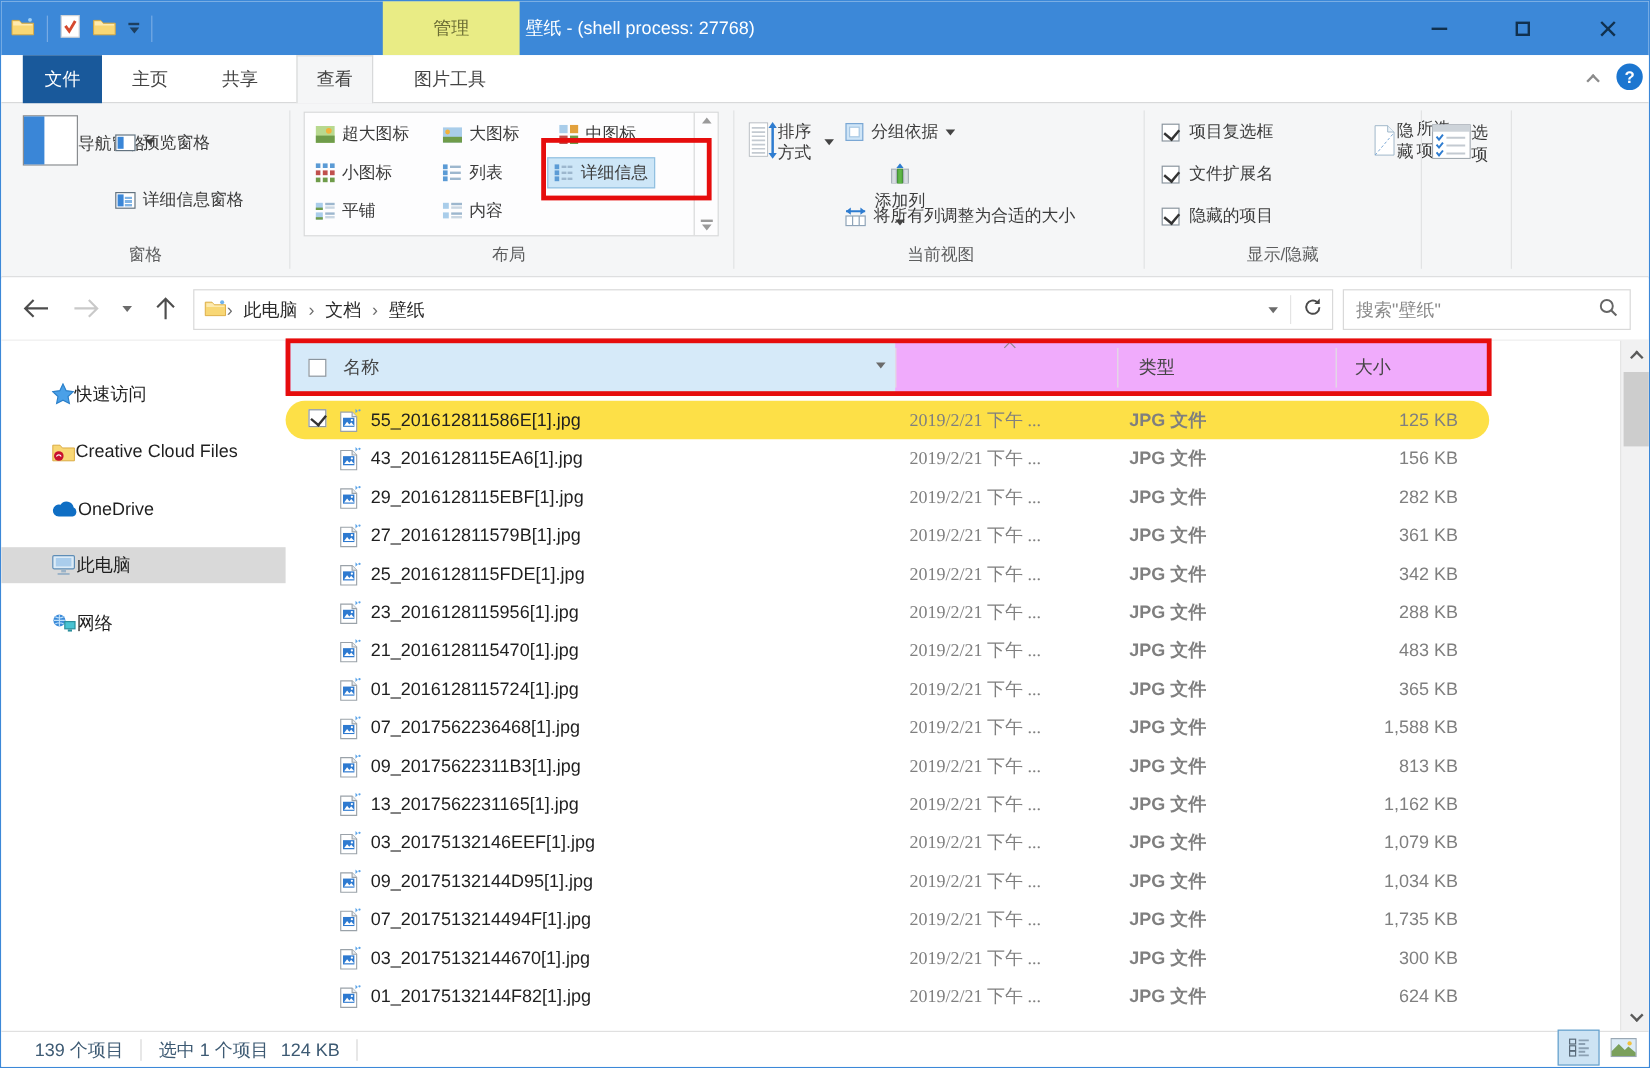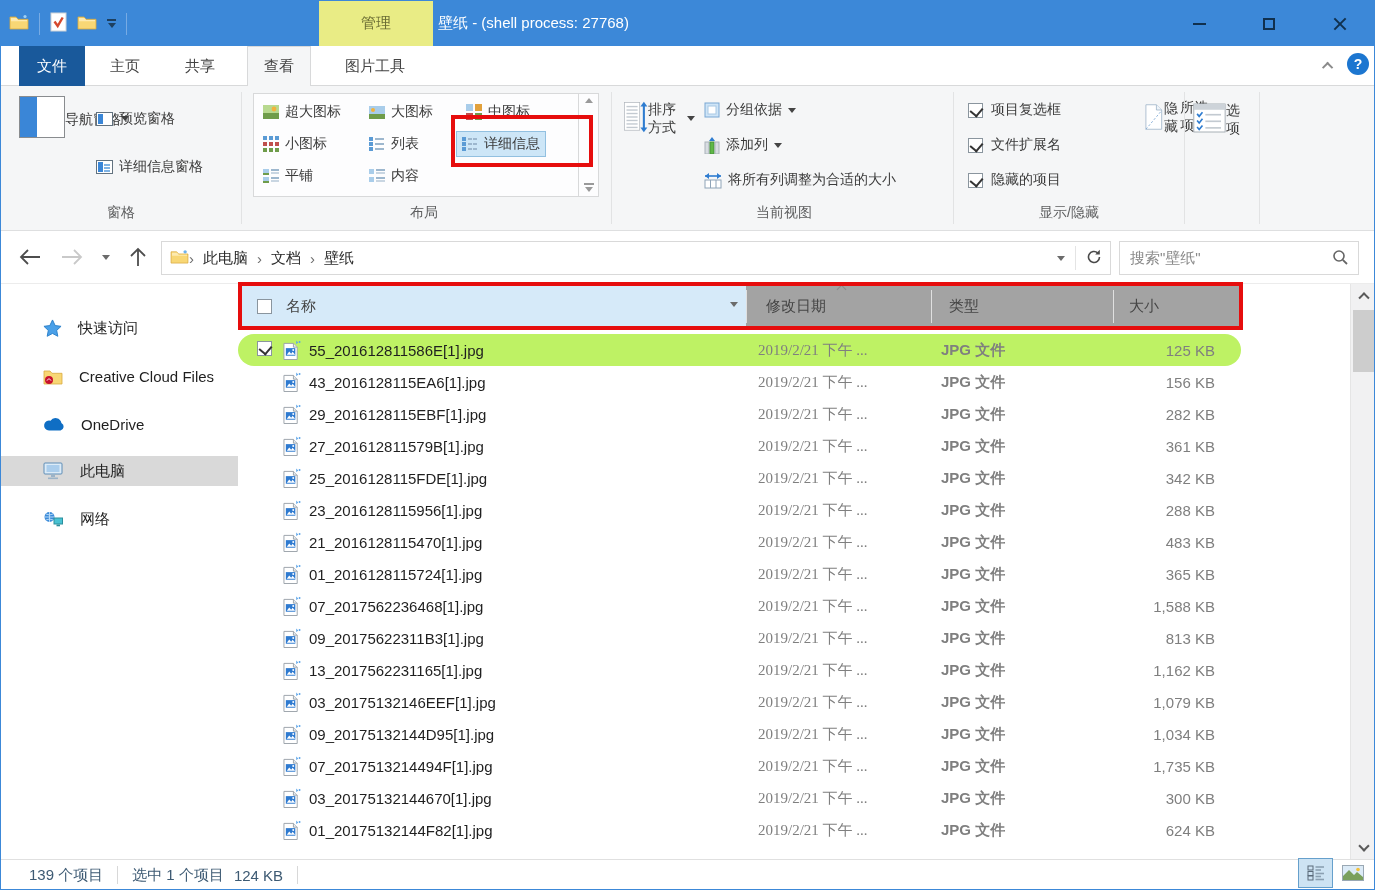--- a/index.html
+++ b/index.html
@@ -65,33 +65,33 @@
   .navbtn { position:absolute; top:10px; width:30px; height:30px; display:flex; align-items:center; justify-content:center; }
   .addrbox { position:absolute; left:160px; top:9px; width:950px; height:34px; border:1px solid #d9d9d9; background:#fff; display:flex; align-items:center; padding:0 8px; }
   .crumb { padding:0 9px; color:#2b2b2b; font-size:15px; }
   .crumb-sep { color:#6d6d6d; font-size:15px; }
   .addr-right { margin-left:auto; display:flex; align-items:center; gap:10px; }
   .searchbox { position:absolute; left:1118px; top:9px; width:240px; height:34px; border:1px solid #d9d9d9; background:#fff; display:flex; align-items:center; padding:0 10px; }
   .search-ph { color:#8a8a8a; font-size:15px; flex:1; }
 
   
   .main { position:absolute; left:0; top:283px; width:100%; height:575px; background:#fff; }
-  .side-item { position:absolute; left:0; width:237px; height:30px; display:flex; align-items:center; gap:16px; padding-left:42px; font-size:15px; color:#1f1f1f; }
+  .side-item { position:absolute; left:0; width:237px; height:30px; display:flex; align-items:center; gap:0; padding-left:42px; font-size:15px; color:#1f1f1f; }
   .side-item.sel { background:#d9d9d9; }
 
   
-  .lheader { position:absolute; left:237px; top:0; width:1003px; height:45px; background:#a3a3a3; display:flex; align-items:center; color:#454545; font-size:15px; }
+  .lheader { position:absolute; left:237px; top:0; width:1003px; height:45px; background:#f0abfc; display:flex; align-items:center; color:#454545; font-size:15px; }
   .lheader .cell { position:absolute; top:0; height:100%; display:flex; align-items:center; }
   .hdr-div { position:absolute; top:6px; width:1px; height:33px; background:#e0e0e0; }
   .name-cell { left:4px; width:504px; background:#d6eaf9; padding-left:15px; gap:14px; }
   .name-dd { position:absolute; right:8px; top:18px; width:0; height:0; border-left:4px solid transparent; border-right:4px solid transparent; border-top:5px solid #6b6b6b; }
   .sort-caret { position:absolute; left:600px; top:2px; width:7px; height:7px; border-left:1.5px solid #8a8a8a; border-top:1.5px solid #8a8a8a; transform:rotate(45deg); }
   .rows { position:absolute; left:237px; top:50px; width:1003px; }
   .row { display:flex; align-items:center; height:32px; padding-left:19px; }
-  .row.selected { background:#bef264;border-radius:16px; }
+  .row.selected { background:#fde047;border-radius:16px; }
   .cb-slot { width:18px; height:18px; margin-right:8px; flex:none; }
   .row .chk { display:none; }
   .row.selected .chk { display:block; }
   .fileicon { width:18px; margin-right:8px; flex:none; display:flex; }
   .c-name { width:437px; color:#1f1f1f; font-size:15px; white-space:nowrap; overflow:hidden; }
   .c-date { width:185px; padding-left:12px; color:#7f7f7f; font-size:15px;font-family:Liberation Serif, serif; }
   .c-type { width:182px; padding-left:10px; color:#7f7f7f; font-size:15px;font-weight:bold; }
   .c-size { width:120px; text-align:right; padding-right:18px; color:#7f7f7f; font-size:15px; }
 
   
@@ -325,21 +325,21 @@
     <span class="caret-down" style="border-top-color:#444;margin-top:3px;"></span>
   </div>
   <div class="rbtn-small" style="left:703px;top:15px;">
     <svg width="16" height="16">
         <rect x="1" y="1" width="14" height="14" fill="#cfe5f7" stroke="#7aa7d4"></rect>
         <rect x="4" y="4" width="8" height="8" fill="#fff" stroke="#a8c8e4"></rect>
       </svg>
     <span>分组依据</span>
     <span class="caret-down" style="border-top-color:#444;"></span>
   </div>
-  <div class="rbtn-small" style="left:703px;top:50px;">
+  <div class="rbtn-small" style="left:728px;top:50px;flex-direction:column;">
     <svg width="16" height="17">
         <path d="M8 0l-3 4h6z" fill="#2e7cd0"></path>
         <rect x="1" y="5" width="4" height="12" fill="#d8dde2" stroke="#aab2ba"></rect>
         <rect x="6" y="5" width="4" height="12" fill="#5fb746" stroke="#46933a"></rect>
         <rect x="11" y="5" width="4" height="12" fill="#d8dde2" stroke="#aab2ba"></rect>
       </svg>
     <span>添加列</span>
     <span class="caret-down" style="border-top-color:#444;"></span>
   </div>
   <div class="rbtn-small" style="left:703px;top:85px;">
@@ -491,23 +491,20 @@
     <span>网络</span>
   </div>
 
   <div class="lheader">
     <div class="cell name-cell">
       <span class="chk"></span>
       <span>名称</span>
       <span class="name-dd"></span>
     </div>
     <span class="hdr-div" style="left:508px;"></span>
-    <div class="cell" style="left:528px;width:165px;">
-      <span>修改日期</span>
-    </div>
     <span class="sort-caret"></span>
     <span class="hdr-div" style="left:693px;"></span>
     <div class="cell" style="left:711px;width:146px;">
       <span>类型</span>
     </div>
     <span class="hdr-div" style="left:875px;"></span>
     <div class="cell" style="left:891px;width:100px;">
       <span>大小</span>
     </div>
     <span class="hdr-div" style="left:1002px;"></span>

